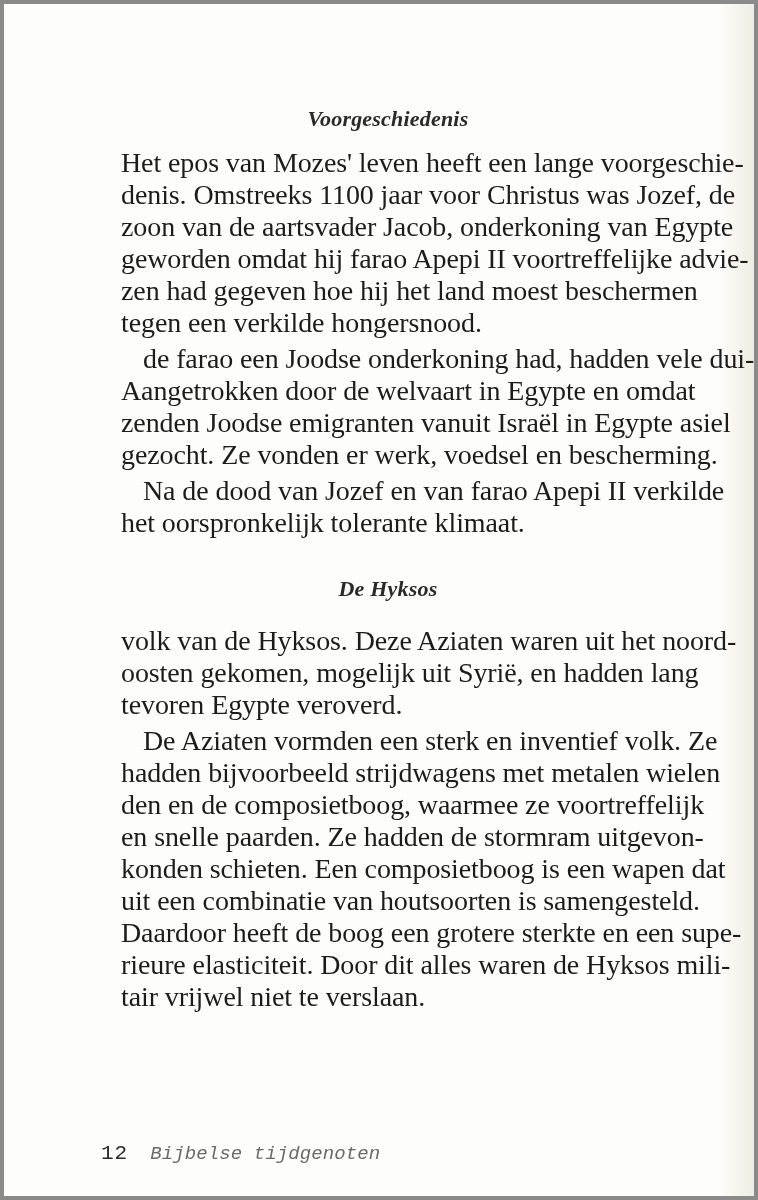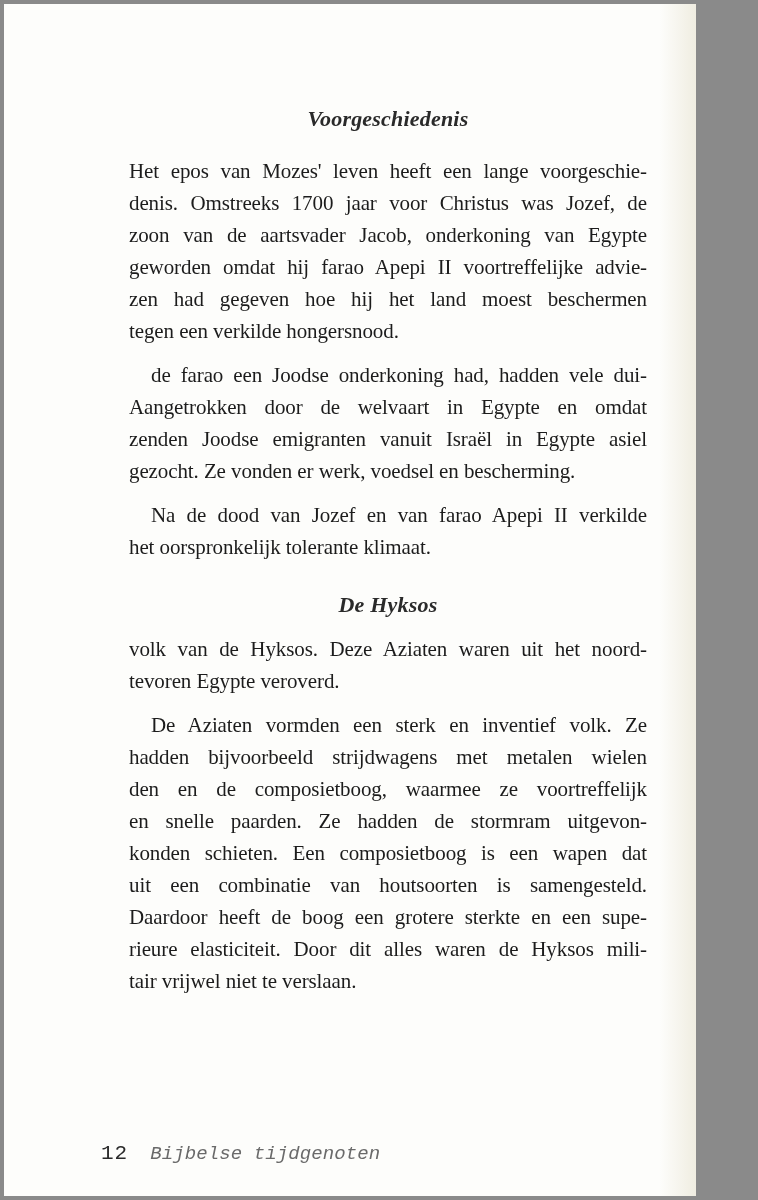--- a/index.html
+++ b/index.html
@@ -10,21 +10,21 @@
     body {
       width: 758px;
       height: 1200px;
       position: relative;
       overflow: hidden;
     }
     .page {
       position: absolute;
       left: 4px;
       top: 4px;
-      width: 692px;
+      width: 750px;
       height: 1192px;
       background: #fdfdfb;
       box-sizing: border-box;
     }
     .page-shade {
       position: absolute;
       right: 0;
       top: 0;
       width: 36px;
       height: 100%;
@@ -44,31 +44,31 @@
       font-style: italic;
       font-size: 22px;
       color: #2a2a2a;
       margin: 0;
       position: absolute;
       left: 0;
       width: 542px;
       letter-spacing: 0.2px;
     }
     .heading-1 { top: 102px; }
-    .heading-2 { top: 588px; }
+    .heading-2 { top: 572px; }
     .section {
       position: absolute;
       left: 0;
       width: 542px;
     }
     .section-1 { top: 139px; }
     .section-2 { top: 617px; }
     .para {
-      margin: 12px;
-      font-size: 21px;
+      margin: 4px;
+      font-size: 28px;
       line-height: 32px;
       text-align: justify;
       text-align-last: left;
       letter-spacing: -0.1px;
     }
     .para.indent { text-indent: 22px; }
     .line {
       display: block;
       white-space: nowrap;
       text-align: justify;
@@ -108,21 +108,21 @@
 <div class="page">
   <div class="page-shade"></div>
 
   <div class="content">
 
     <h2 class="heading heading-1">Voorgeschiedenis</h2>
 
     <div class="section section-1">
       <p class="para">
         <span class="line">Het epos van Mozes' leven heeft een lange voorgeschie-</span>
-        <span class="line">denis. Omstreeks 1700 jaar voor Christus was Jozef, de</span>
+        <span class="line">denis. Omstreeks 1100 jaar voor Christus was Jozef, de</span>
         <span class="line">zoon van de aartsvader Jacob, onderkoning van Egypte</span>
         <span class="line">geworden omdat hij farao Apepi II voortreffelijke advie-</span>
         <span class="line">zen had gegeven hoe hij het land moest beschermen</span>
         <span class="line last">tegen een verkilde hongersnood.</span>
       </p>
       <p class="para indent">
         <span class="line">de farao een Joodse onderkoning had, hadden vele dui-</span>
         <span class="line">Aangetrokken door de welvaart in Egypte en omdat</span>
         <span class="line">zenden Joodse emigranten vanuit Israël in Egypte asiel</span>
         <span class="line last">gezocht. Ze vonden er werk, voedsel en bescherming.</span>
@@ -131,20 +131,21 @@
         <span class="line">Na de dood van Jozef en van farao Apepi II verkilde</span>
         <span class="line last">het oorspronkelijk tolerante klimaat.</span>
       </p>
     </div>
 
     <h2 class="heading heading-2">De Hyksos</h2>
 
     <div class="section section-2">
       <p class="para">
         <span class="line">volk van de Hyksos. Deze Aziaten waren uit het noord-</span>
+        <span class="line">oosten gekomen, mogelijk uit Syrië, en hadden lang</span>
         <span class="line last">tevoren Egypte veroverd.</span>
       </p>
       <p class="para indent">
         <span class="line">De Aziaten vormden een sterk en inventief volk. Ze</span>
         <span class="line">hadden bijvoorbeeld strijdwagens met metalen wielen</span>
         <span class="line">den en de composietboog, waarmee ze voortreffelijk</span>
         <span class="line">en snelle paarden. Ze hadden de stormram uitgevon-</span>
         <span class="line">konden schieten. Een composietboog is een wapen dat</span>
         <span class="line">uit een combinatie van houtsoorten is samengesteld.</span>
         <span class="line">Daardoor heeft de boog een grotere sterkte en een supe-</span>

